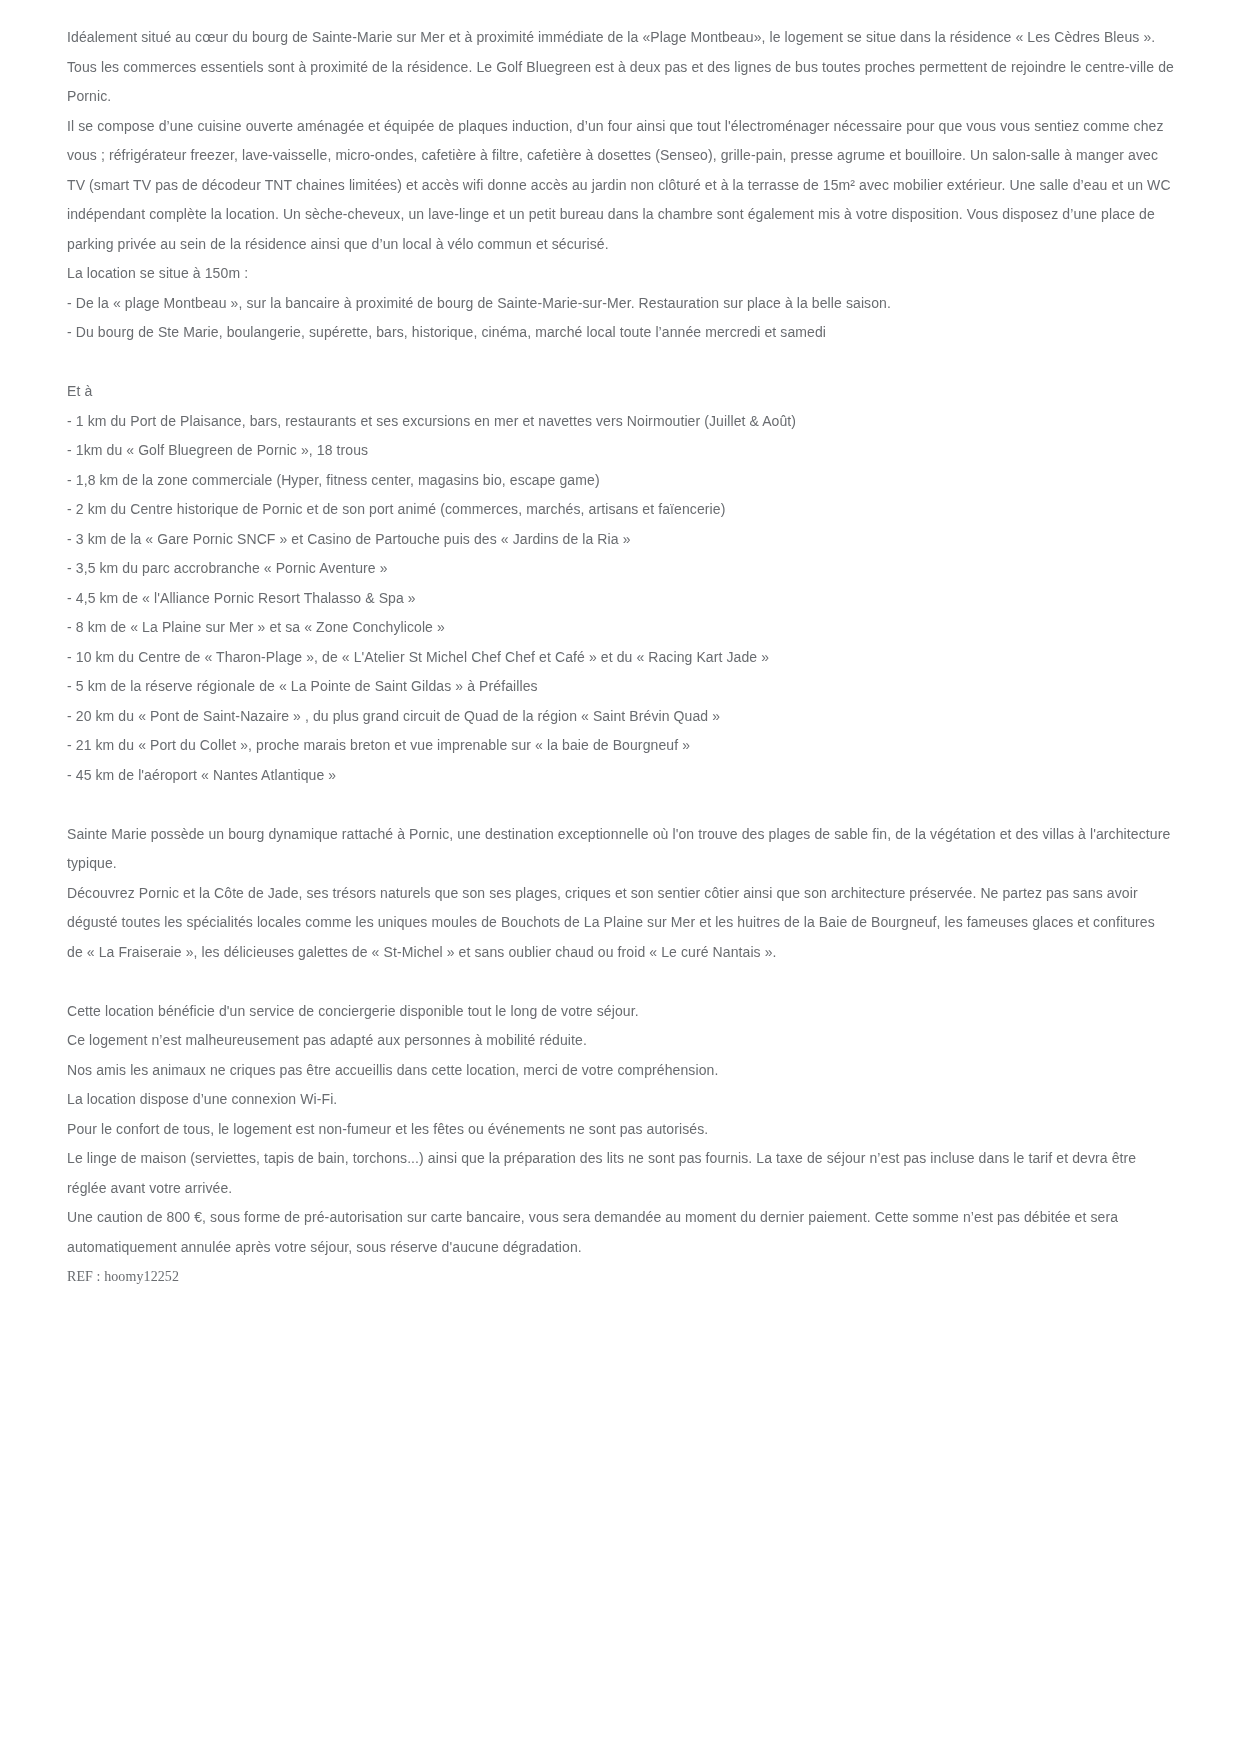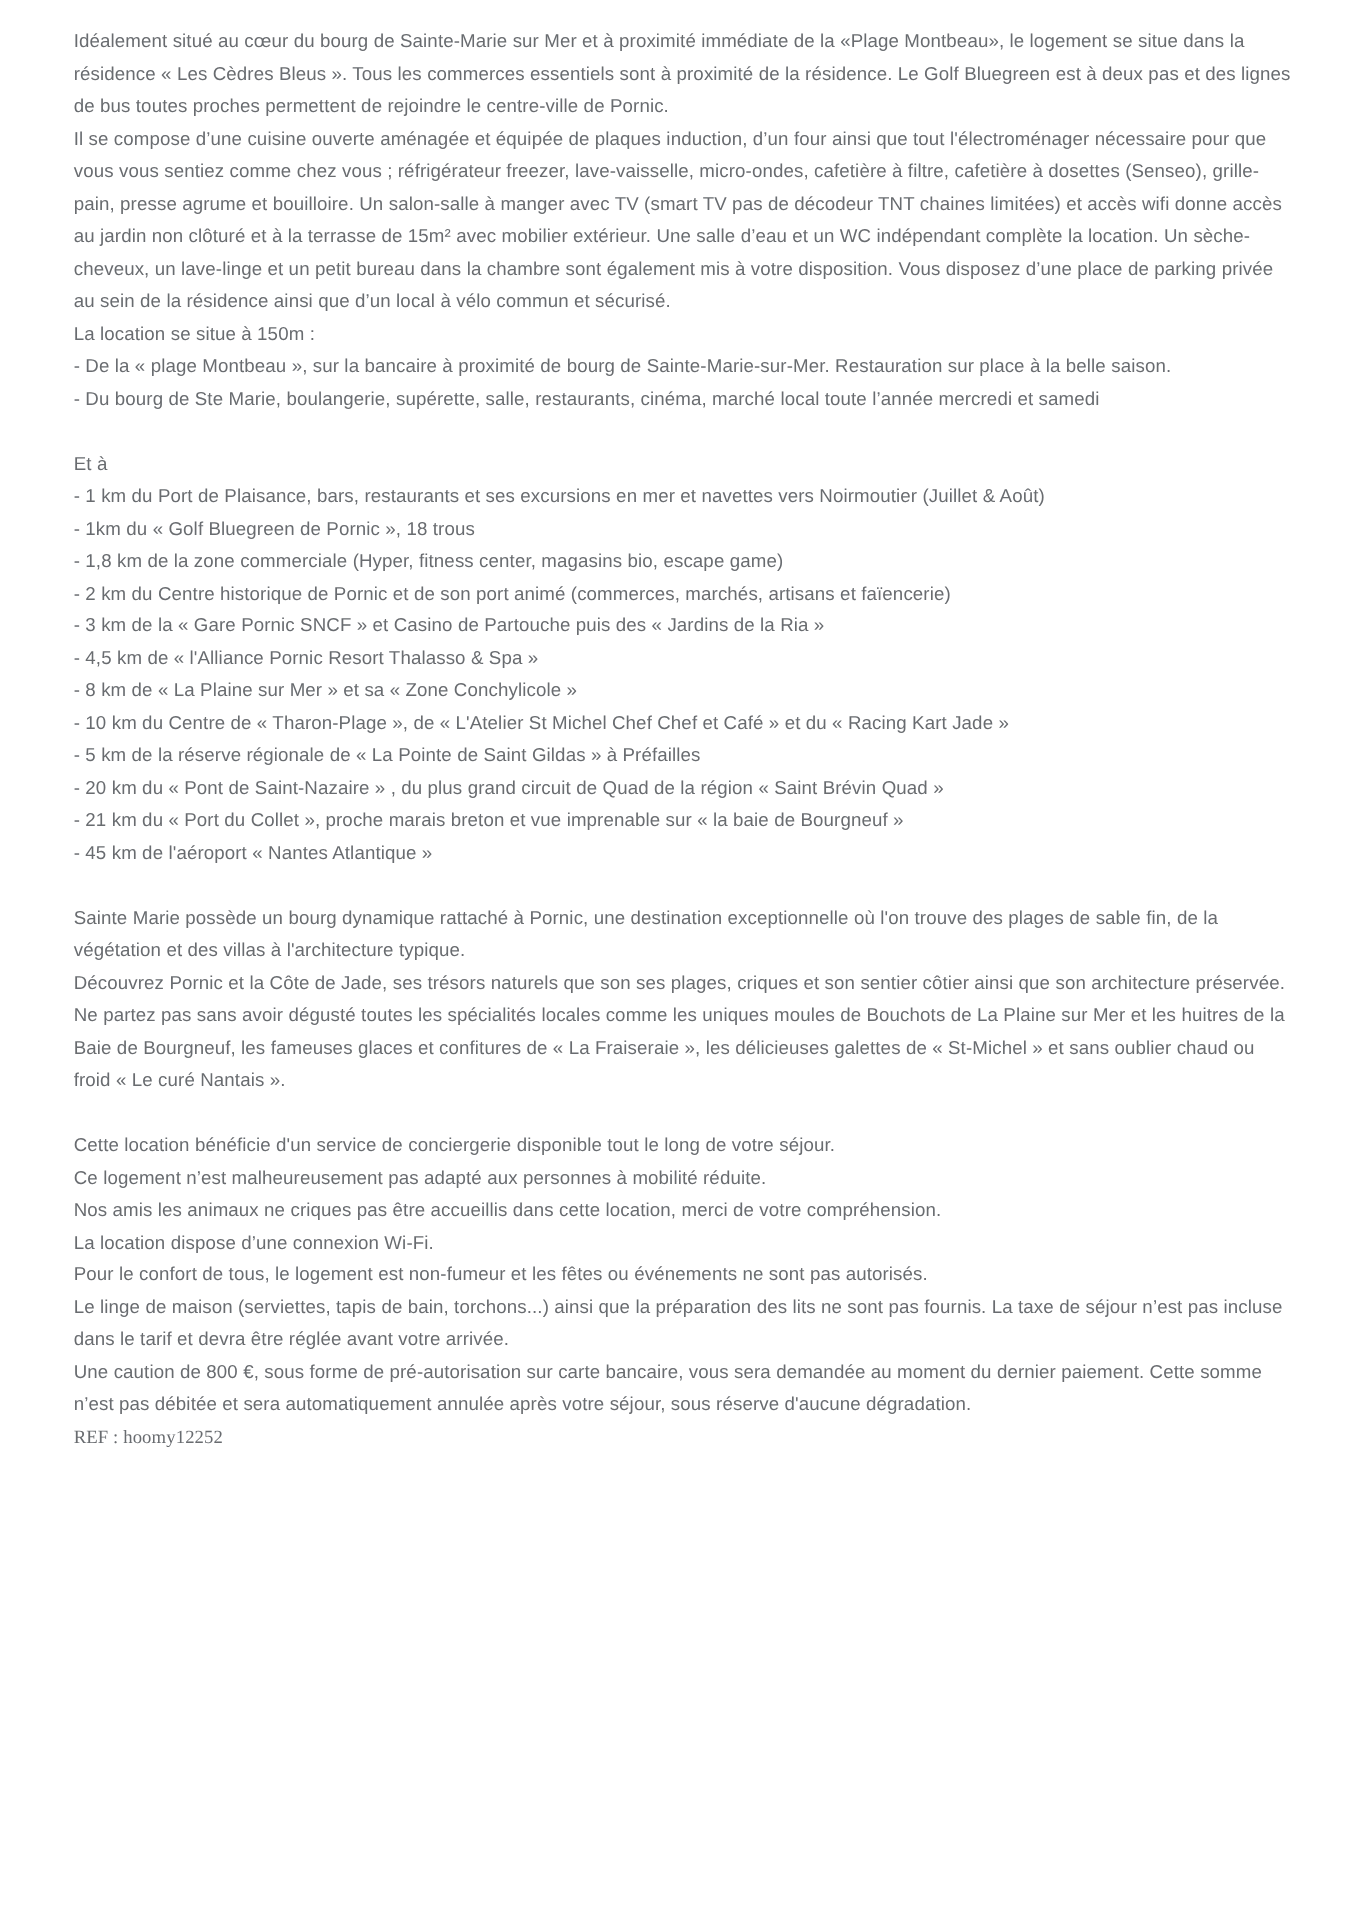--- a/index.html
+++ b/index.html
@@ -11,21 +11,21 @@
     width: 1240px;
     height: 1753px;
     overflow: hidden;
   }
   .doc {
     box-sizing: border-box;
     width: 1240px;
     padding: 23px 66px 0 67px;
     color: #696c70;
     font-family: "Liberation Sans", "DejaVu Sans", sans-serif;
-    font-size: 17px;
+    font-size: 14px;
     line-height: 29.5px;
     letter-spacing: 0.1px;
   }
   .para {
     min-height: 29.5px;
     white-space: pre-wrap;
   }
   .ref-line {
     min-height: 29.5px;
     font-family: Liberation Serif, serif;
@@ -33,28 +33,29 @@
 </style>
 </head>
 <body style="background: rgb(255, 255, 255);">
 
 <div class="doc" style="color: rgb(105, 108, 112);">
   <div>
       <div class="para">Idéalement situé au cœur du bourg de Sainte-Marie sur Mer et à proximité immédiate de la «Plage Montbeau», le logement se situe dans la résidence « Les Cèdres Bleus ». Tous les commerces essentiels sont à proximité de la résidence. Le Golf Bluegreen est à deux pas et des lignes de bus toutes proches permettent de rejoindre le centre-ville de Pornic.</div>
       <div class="para">Il se compose d’une cuisine ouverte aménagée et équipée de plaques induction, d’un four ainsi que tout l'électroménager nécessaire pour que vous vous sentiez comme chez vous ; réfrigérateur freezer, lave-vaisselle, micro-ondes, cafetière à filtre, cafetière à dosettes (Senseo), grille-pain, presse agrume et bouilloire. Un salon-salle à manger avec TV (smart TV pas de décodeur TNT chaines limitées) et accès wifi donne accès au jardin non clôturé et à la terrasse de 15m² avec mobilier extérieur. Une salle d’eau et un WC indépendant complète la location. Un sèche-cheveux, un lave-linge et un petit bureau dans la chambre sont également mis à votre disposition. Vous disposez d’une place de parking privée au sein de la résidence ainsi que d’un local à vélo commun et sécurisé.</div>
       <div class="para">La location se situe à 150m :</div>
       <div class="para">- De la « plage Montbeau », sur la bancaire à proximité de bourg de Sainte-Marie-sur-Mer. Restauration sur place à la belle saison.</div>
-      <div class="para">- Du bourg de Ste Marie, boulangerie, supérette, salle, restaurants, cinéma, marché local toute l’année mercredi et samedi</div>
+      <div class="para">- Du bourg de Ste Marie, boulangerie, supérette, bars, historique, cinéma, marché local toute l’année mercredi et samedi</div>
       <div class="para"></div>
       <div class="para">Et à</div>
       <div class="para">- 1 km du Port de Plaisance, bars, restaurants et ses excursions en mer et navettes vers Noirmoutier (Juillet &amp; Août)</div>
       <div class="para">- 1km du « Golf Bluegreen de Pornic », 18 trous</div>
       <div class="para">- 1,8 km de la zone commerciale (Hyper, fitness center, magasins bio, escape game)</div>
       <div class="para">- 2 km du Centre historique de Pornic et de son port animé (commerces, marchés, artisans et faïencerie)</div>
       <div class="para">- 3 km de la « Gare Pornic SNCF » et Casino de Partouche puis des « Jardins de la Ria »</div>
+      <div class="para">- 3,5 km du parc accrobranche « Pornic Aventure »</div>
       <div class="para">- 4,5 km de « l'Alliance Pornic Resort Thalasso &amp; Spa »</div>
       <div class="para">- 8 km de « La Plaine sur Mer » et sa « Zone Conchylicole »</div>
       <div class="para">- 10 km du Centre de « Tharon-Plage », de « L'Atelier St Michel Chef Chef et Café » et du « Racing Kart Jade »</div>
       <div class="para">- 5 km de la réserve régionale de « La Pointe de Saint Gildas » à Préfailles</div>
       <div class="para">- 20 km du « Pont de Saint-Nazaire » , du plus grand circuit de Quad de la région « Saint Brévin Quad »</div>
       <div class="para">- 21 km du « Port du Collet », proche marais breton et vue imprenable sur « la baie de Bourgneuf »</div>
       <div class="para">- 45 km de l'aéroport « Nantes Atlantique »</div>
       <div class="para"></div>
       <div class="para">Sainte Marie possède un bourg dynamique rattaché à Pornic, une destination exceptionnelle où l'on trouve des plages de sable fin, de la végétation et des villas à l'architecture typique.</div>
       <div class="para">Découvrez Pornic et la Côte de Jade, ses trésors naturels que son ses plages, criques et son sentier côtier ainsi que son architecture préservée. Ne partez pas sans avoir dégusté toutes les spécialités locales comme les uniques moules de Bouchots de La Plaine sur Mer et les huitres de la Baie de Bourgneuf, les fameuses glaces et confitures de « La Fraiseraie », les délicieuses galettes de « St-Michel » et sans oublier chaud ou froid « Le curé Nantais ».</div>

